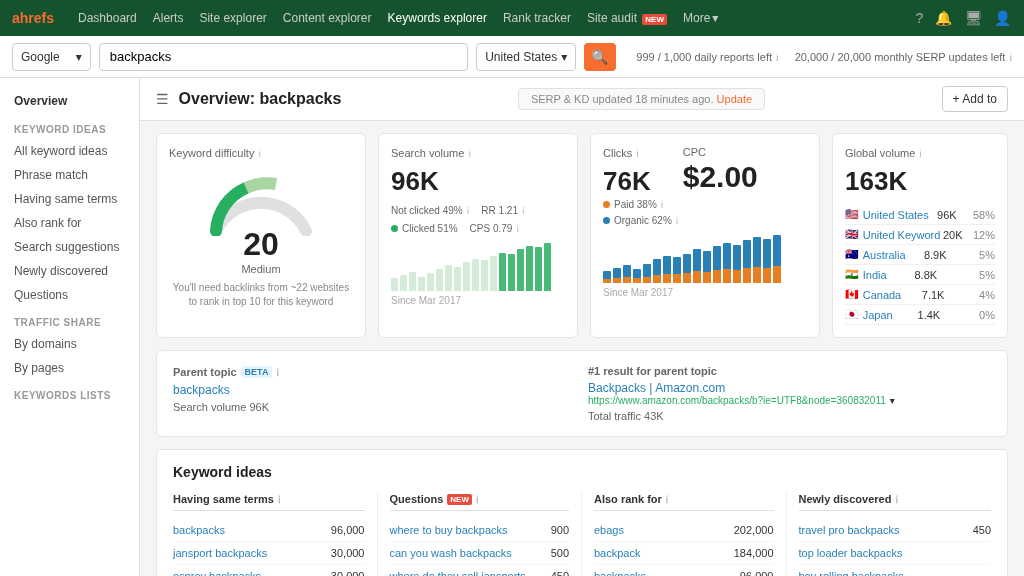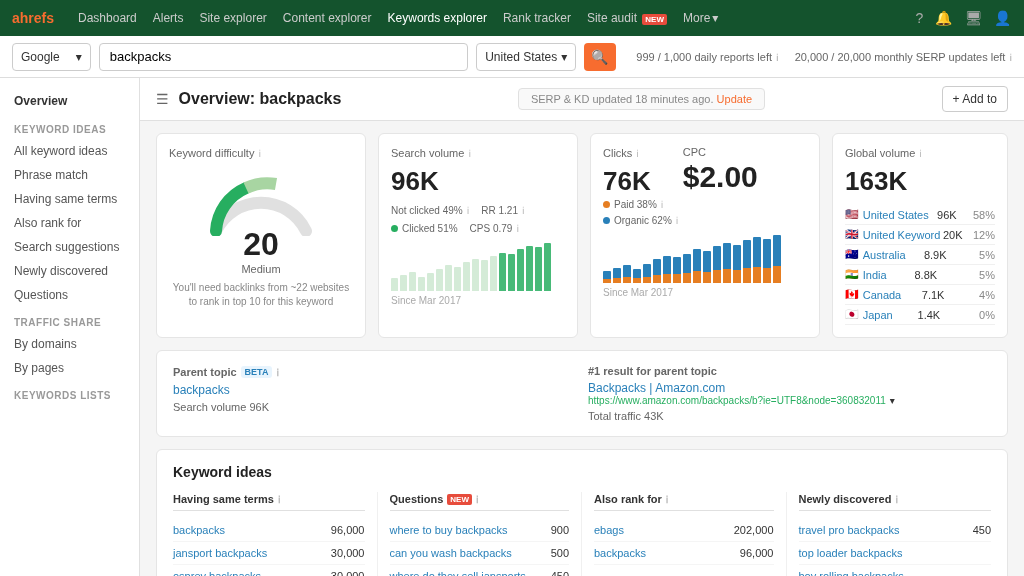--- a/index.html
+++ b/index.html
@@ -493,20 +493,24 @@
           <div class="ki-col">
             <div class="ki-col-header">
               <span>Also rank for</span>
               <span style="color:#bbb;font-size:10px;">ℹ</span>
             </div>
             <div class="ki-row">
       <span class="ki-keyword">ebags</span>
       <span class="ki-value">202,000</span>
     </div>
             <div class="ki-row">
+      <span class="ki-keyword">backpack</span>
+      <span class="ki-value">184,000</span>
+    </div>
+            <div class="ki-row">
       <span class="ki-keyword">backpacks</span>
       <span class="ki-value">96,000</span>
     </div>
           </div>
           <div class="ki-col">
             <div class="ki-col-header">
               <span>Newly discovered</span>
               <span style="color:#bbb;font-size:10px;">ℹ</span>
             </div>
             <div class="ki-row">

